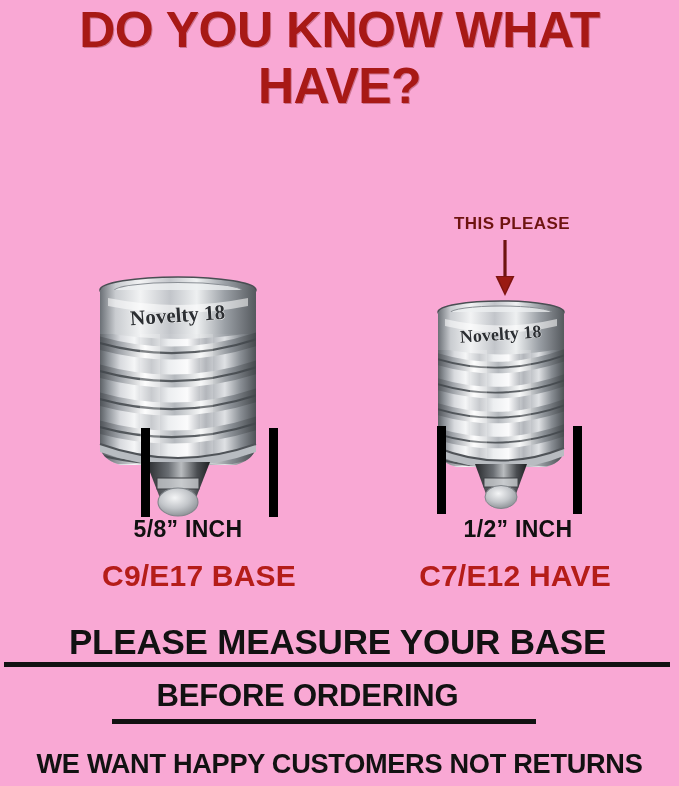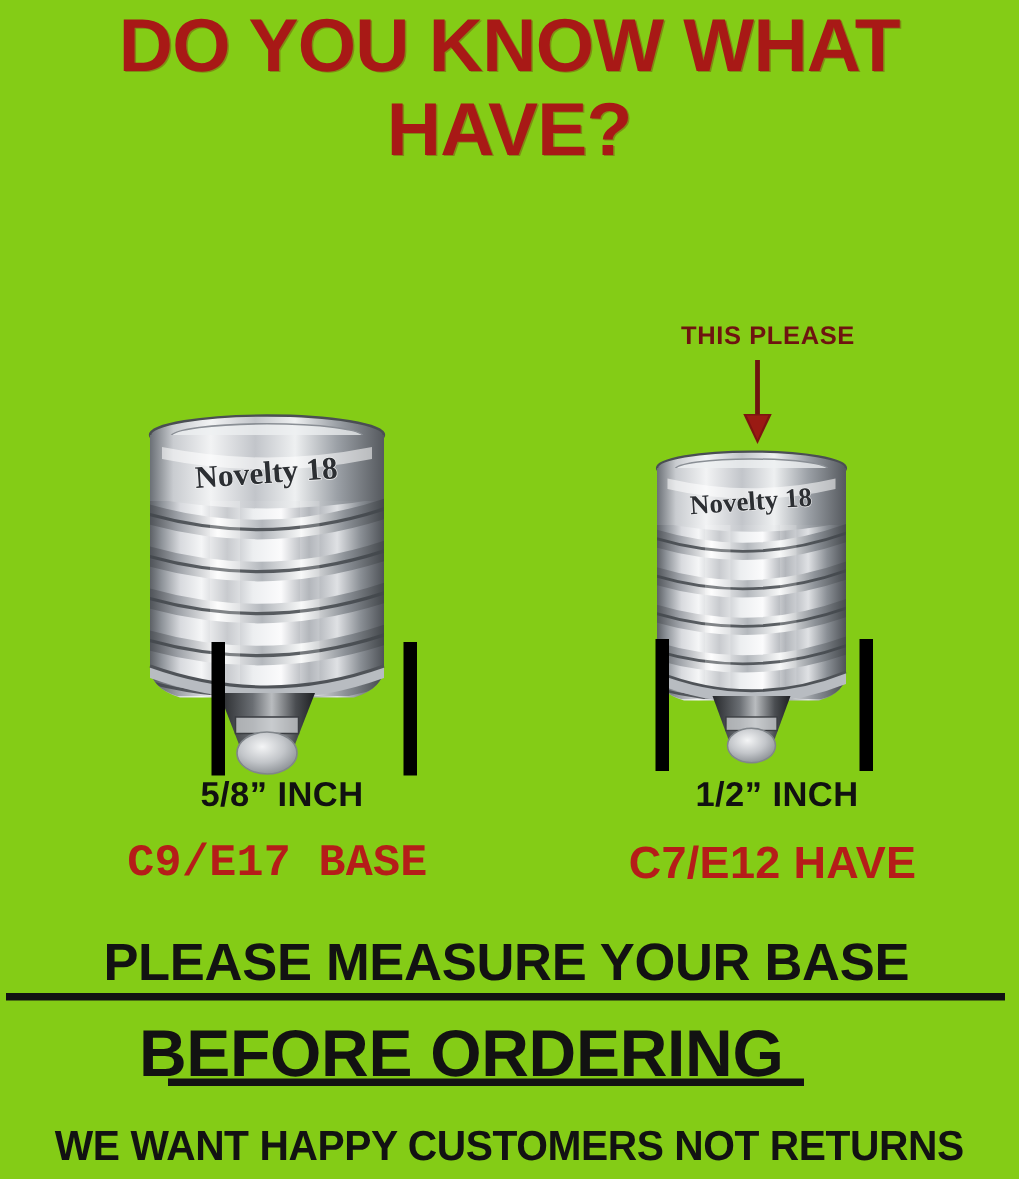--- a/index.html
+++ b/index.html
@@ -14,21 +14,21 @@
     position: relative;
     overflow: hidden;
     font-family: "Liberation Sans", sans-serif;
     -webkit-font-smoothing: antialiased;
   }
   .stage {
     position: absolute;
     inset: 0;
     width: 679px;
     height: 786px;
-    background: #84cc16;
+    background: #f9a8d4;
   }
 
   
   .headline {
     position: absolute;
     left: 0;
     top: 2px;
     width: 679px;
     text-align: center;
     color: #a81916;
@@ -84,40 +84,40 @@
   .base-name {
     position: absolute;
     text-align: center;
     color: #b51d19;
     font-weight: bold;
     font-size: 30px;
     letter-spacing: 0.2px;
     white-space: nowrap;
     font-family: "Liberation Sans", sans-serif;
   }
-  .base-name.left  { left: 40px;  top: 559px; width: 290px; font-family: Liberation Mono, monospace; }
+  .base-name.left  { left: 54px;  top: 559px; width: 290px; }
   .base-name.right { left: 370px; top: 559px; width: 290px; }
 
   
   .msg {
     position: absolute;
     text-align: center;
     color: #121212;
     font-weight: bold;
     white-space: nowrap;
     font-family: "Liberation Sans", sans-serif;
   }
   .msg-1 {
     left: 0; top: 622px; width: 675px;
     font-size: 35px;
     letter-spacing: -0.2px;
   }
   .msg-2 {
     left: 0; top: 678px; width: 615px;
-    font-size: 44px;
+    font-size: 31px;
     letter-spacing: -0.2px;
   }
   .msg-3 {
     left: 0; top: 748px; width: 679px;
     font-size: 28px;
     letter-spacing: -0.3px;
     transform: scaleX(0.97);
   }
   .rule {
     position: absolute;

